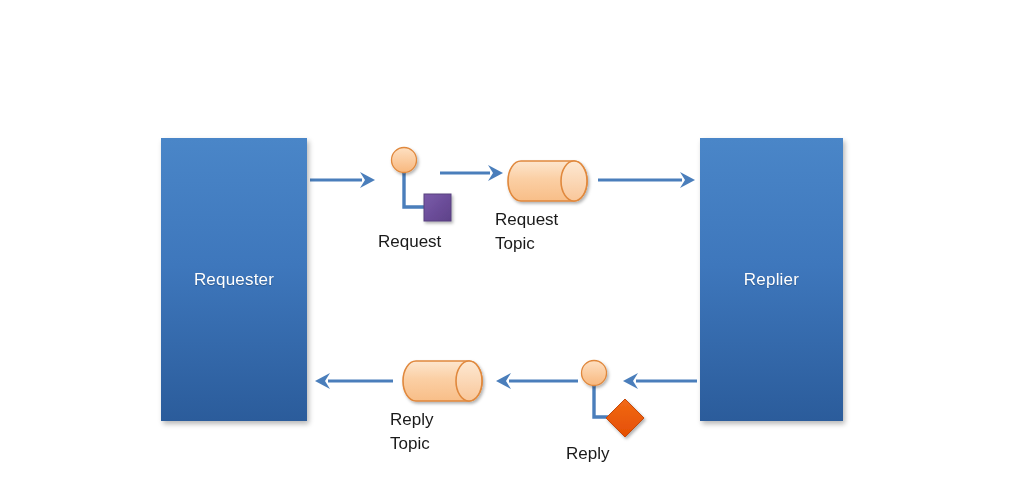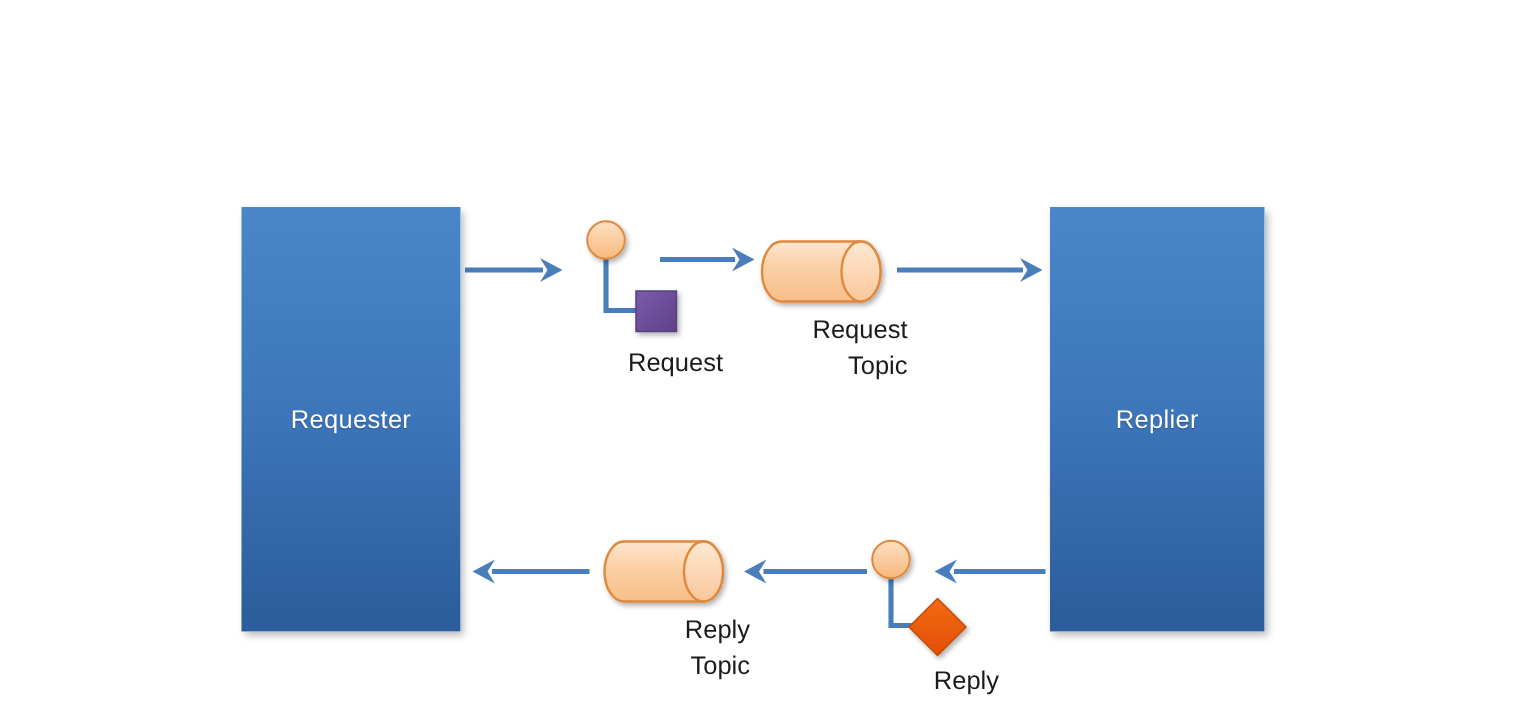--- a/index.html
+++ b/index.html
@@ -38,21 +38,21 @@
     color: #ffffff;
     font-size: 17px;
     font-family: "Liberation Sans", "DejaVu Sans", sans-serif;
     letter-spacing: 0.2px;
     text-shadow: 0 1px 1px rgba(0,0,0,0.25);
     white-space: nowrap;
   }
   
   .caption {
     position: absolute;
-    text-align: right;
+    text-align: left;
     color: #1a1a1a;
     font-size: 17px;
     line-height: 24px;
     font-family: "Liberation Sans", "DejaVu Sans", sans-serif;
     white-space: pre-line;
     pointer-events: none;
   }
 </style>
 </head>
 <body>

